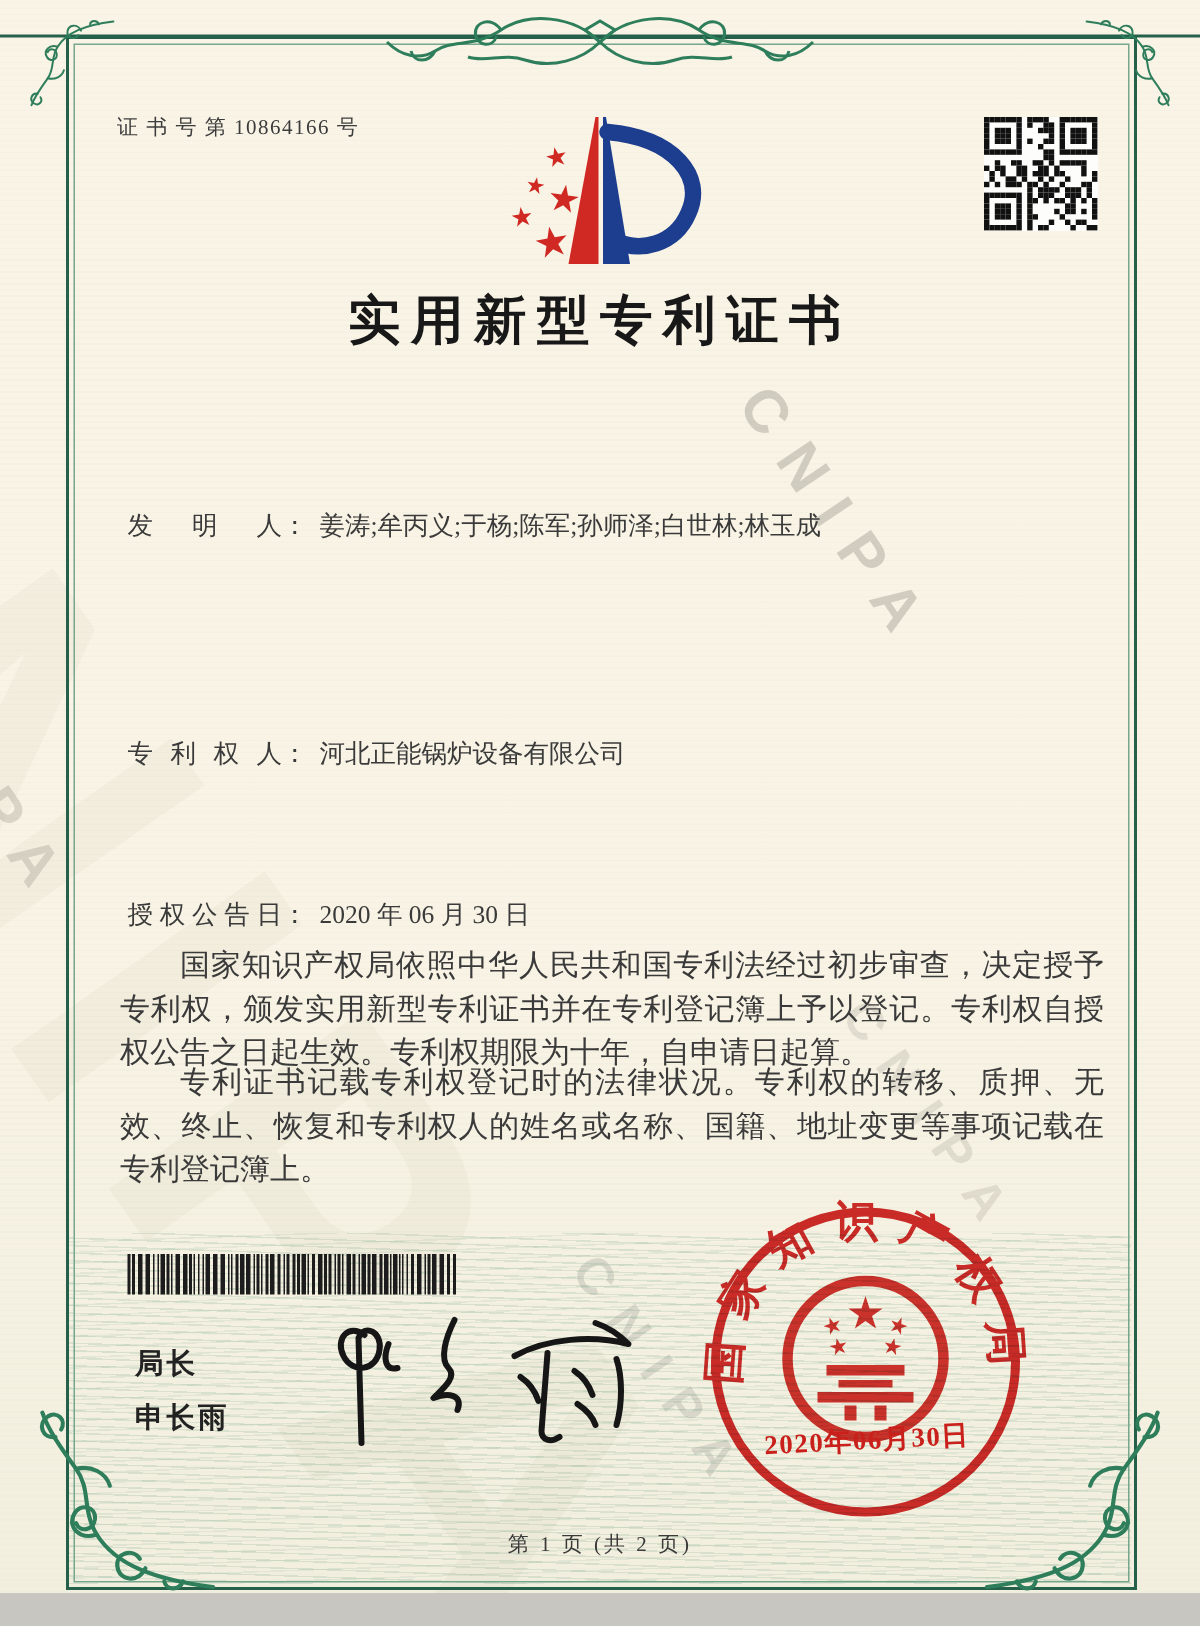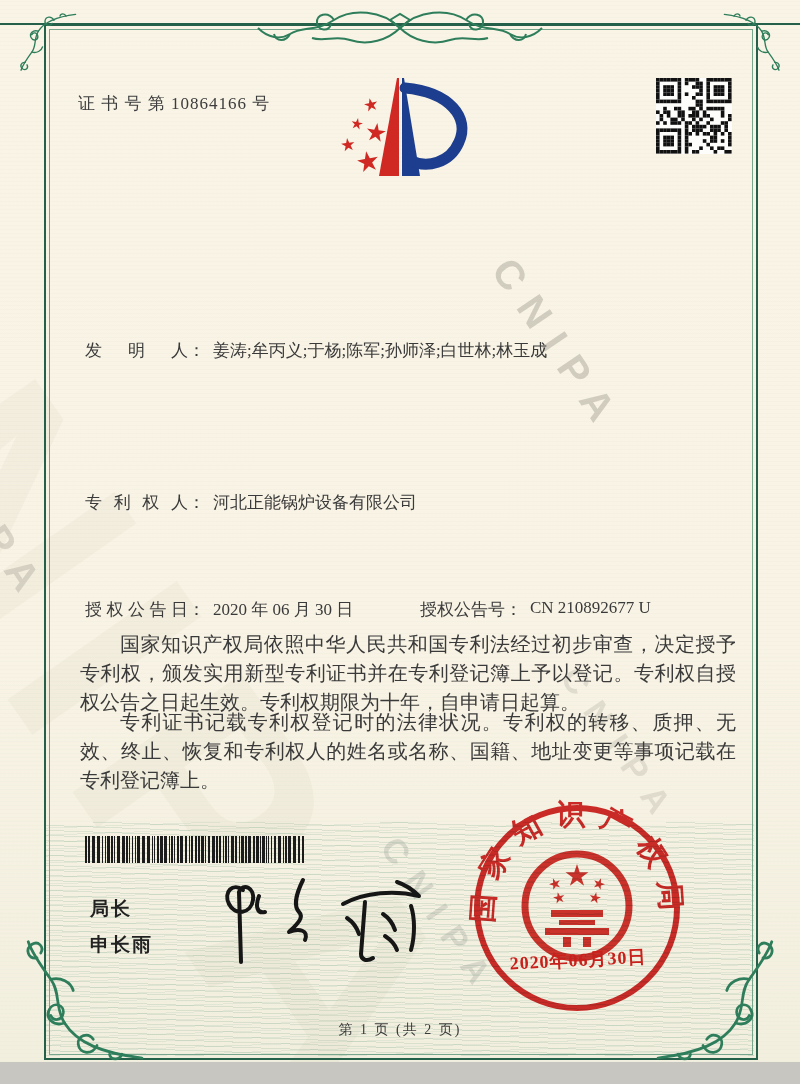--- a/index.html
+++ b/index.html
@@ -13,21 +13,21 @@
   .guilloche{position:absolute;left:46px;top:822px;width:708px;height:234px;
     background:
       repeating-linear-gradient(2deg,rgba(120,170,140,.22) 0 1px,transparent 1px 5px),
       repeating-linear-gradient(-2deg,rgba(120,170,140,.14) 0 1px,transparent 1px 7px);
     }
   .frame{position:absolute;left:44px;top:24px;width:710px;height:1032px;
          border:2px solid #24604a;}
   .frame-inner{position:absolute;inset:3px;border:1px solid #76a68c;}
   .topline{position:absolute;left:0;top:23px;width:800px;height:2px;background:#24604a;}
 
-  .certno{position:absolute;left:78px;top:92px;font-size:17px;color:#3c3c3c;letter-spacing:1px;}
+  .certno{position:absolute;left:78px;top:76px;font-size:14px;color:#3c3c3c;letter-spacing:1px;}
   .qr{position:absolute;left:656px;top:78px;width:76px;height:76px;background:#fdfdfb;}
   .title{position:absolute;left:0;top:190px;width:800px;text-align:center;
          font-size:35px;font-weight:700;color:#181818;letter-spacing:7px;}
 
   .frow{position:absolute;left:85px;font-size:17px;color:#3a3a3a;white-space:nowrap;}
   .flabel{display:inline-block;width:103px;text-align:justify;text-align-last:justify;vertical-align:top;}
   .colon{display:inline-block;margin-right:8px;}
   .fval{display:inline-block;vertical-align:top;}
   .addrval{white-space:normal;width:530px;line-height:27px;}
 
@@ -350,32 +350,30 @@
         <rect x="68.4" y="72" width="3.6" height="3.6" fill="#111"></rect>
         <rect x="72" y="36" width="3.6" height="3.6" fill="#111"></rect>
         <rect x="72" y="39.6" width="3.6" height="3.6" fill="#111"></rect>
         <rect x="72" y="54" width="3.6" height="3.6" fill="#111"></rect>
         <rect x="72" y="57.6" width="3.6" height="3.6" fill="#111"></rect>
         <rect x="72" y="61.2" width="3.6" height="3.6" fill="#111"></rect>
         <rect x="72" y="64.8" width="3.6" height="3.6" fill="#111"></rect>
         <rect x="72" y="72" width="3.6" height="3.6" fill="#111"></rect>
       </svg></div>
 
+  <div class="title">实用新型专利证书</div>
 
   <div class="frow" style="top:339px">
     <span class="flabel">发明人</span><span class="colon">：</span><span class="fval">姜涛;牟丙义;于杨;陈军;孙师泽;白世林;林玉成</span>
   </div>
   <div class="frow" style="top:491px">
     <span class="flabel">专利权人</span><span class="colon">：</span><span class="fval">河北正能锅炉设备有限公司</span>
   </div>
   <div class="frow" style="top:598px">
     <span class="flabel">授权公告日</span><span class="colon">：</span><span class="fval">2020 年 06 月 30 日</span>
-  </div>
-  <div class="frow" style="top:598px;left:420px">
-    <span>授权公告号</span><span class="colon">：</span><span class="fval">CN 210892677 U</span>
   </div>
 
   <div class="para" style="top:630px">国家知识产权局依照中华人民共和国专利法经过初步审查，决定授予专利权，颁发实用新型专利证书并在专利登记簿上予以登记。专利权自授权公告之日起生效。专利权期限为十年，自申请日起算。</div>
   <div class="para" style="top:708px">专利证书记载专利权登记时的法律状况。专利权的转移、质押、无效、终止、恢复和专利权人的姓名或名称、国籍、地址变更等事项记载在专利登记簿上。</div>
 
   <div class="barcode" id="barcode">
       <div style="width: 2px; background: rgb(28, 28, 28); margin-right: 1px;"></div>
       <div style="width: 2px; background: rgb(28, 28, 28); margin-right: 2px;"></div>
       <div style="width: 3px; background: rgb(28, 28, 28); margin-right: 2px;"></div>
       <div style="width: 3px; background: rgb(28, 28, 28); margin-right: 2px;"></div>

